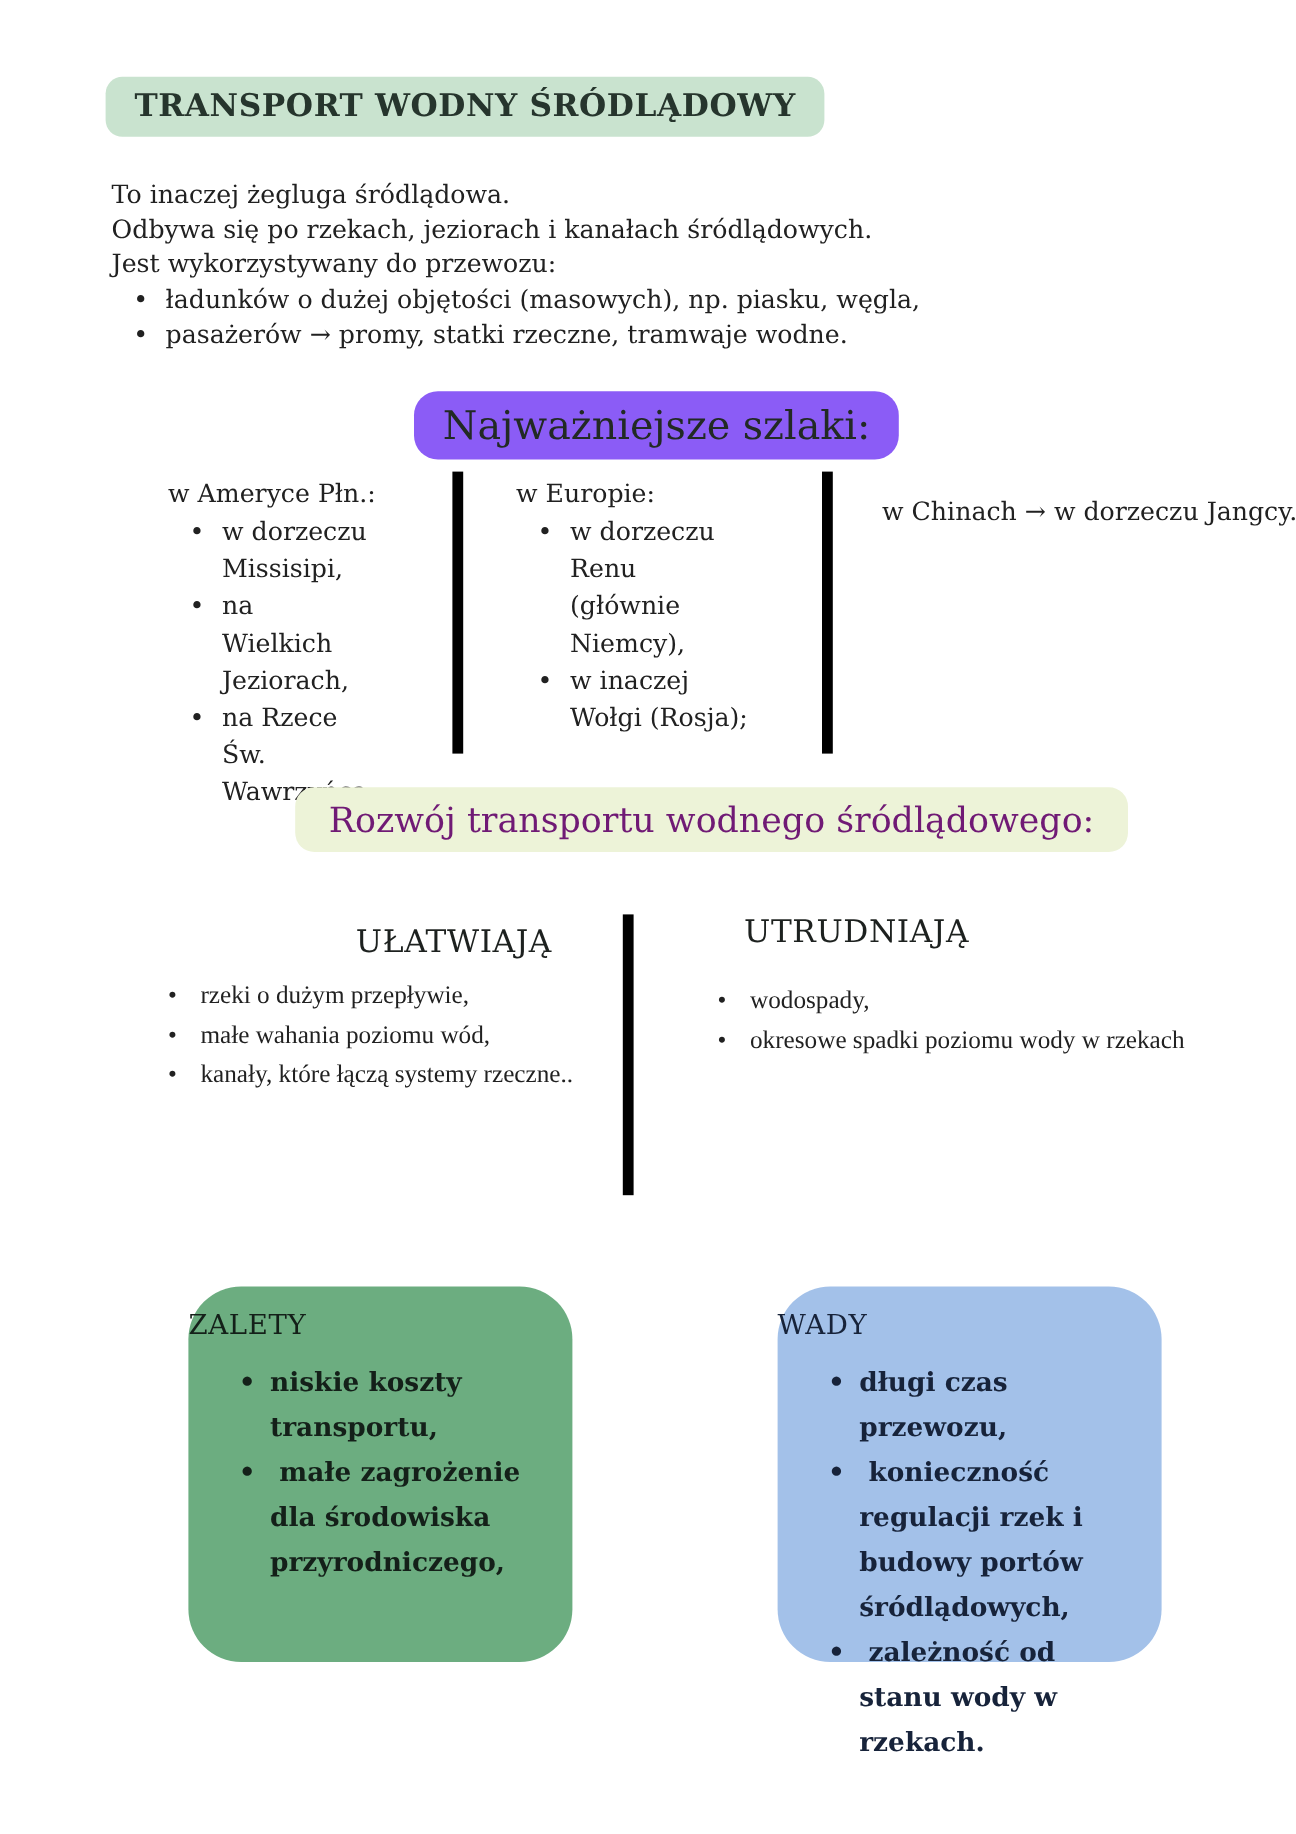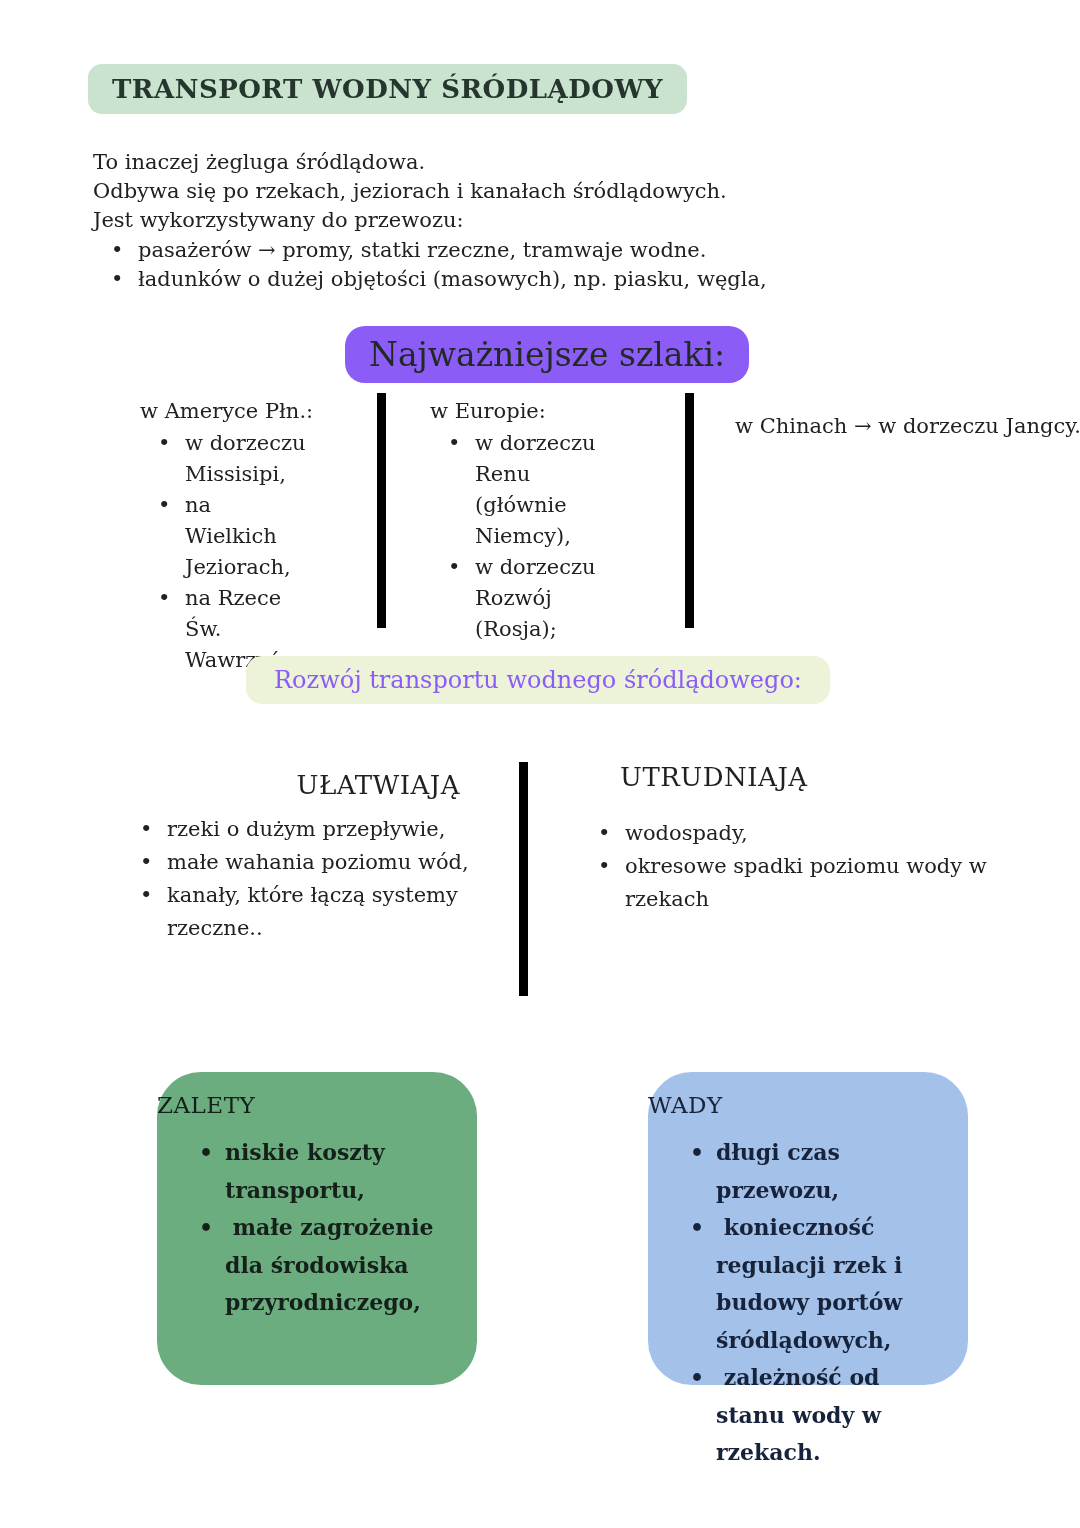--- a/index.html
+++ b/index.html
@@ -36,21 +36,21 @@
   
   .routes-heading{
     left:345px;top:326px;
     background:#8b5cf6;border-radius:20px;
     padding:9px 24px;font-size:33px;color:#222a24;
     white-space:nowrap;
   }
   .dev-heading{
     left:246px;top:656px;
     background:#edf3d8;border-radius:16px;
-    padding:10px 28px;font-size:24px;color:#8b5cf6;
+    padding:10px 28px;font-size:29px;color:#701a75;
     white-space:nowrap;
   }
 
   
   .col-header{font-size:21px;line-height:31px;white-space:nowrap;}
   .routes-col{font-size:21px;line-height:31px;}
   .america{left:140px;top:396px;}
   .america ul.blist{width:150px;}
   .europe{left:430px;top:396px;}
   .europe ul.blist{width:180px;}
@@ -59,21 +59,21 @@
   .vbar{width:9px;background:#000000;}
   .bar1{left:377px;top:393px;height:235px;}
   .bar2{left:685px;top:393px;height:235px;}
   .bar3{left:519px;top:762px;height:234px;}
 
   
   .facil-header{left:140px;top:770px;width:320px;text-align:right;font-size:26px;color:#1d211f;letter-spacing:0.5px;}
   .facil-list{left:140px;top:812px;font-size:21px;line-height:33px;width:400px;}
   .hinder-header{left:620px;top:762px;font-size:26px;color:#1d211f;letter-spacing:0.5px;}
   .hinder-list{left:598px;top:816px;font-size:21px;line-height:33px;width:440px;}
-  .facil-list ul.blist,.hinder-list ul.blist{padding-left:0;}
+  .facil-list ul.blist,.hinder-list ul.blist{padding-left:0;font-family:Liberation Serif, serif;}
 
   
   .probox{
     width:320px;height:313px;
     border-radius:44px;
     padding-top:20px;
     box-sizing:border-box;
   }
   .pros-box{left:157px;top:1072px;background:#6cad80;color:#142019;}
   .cons-box{left:648px;top:1072px;background:#a3c1e9;color:#17233a;}
@@ -90,22 +90,22 @@
 
   <div class="abs title-highlight">
     <span>TRANSPORT WODNY ŚRÓDLĄDOWY</span>
   </div>
 
   <div class="abs intro">
     <div class="line">To inaczej żegluga śródlądowa.</div>
     <div class="line">Odbywa się po rzekach, jeziorach i kanałach śródlądowych.</div>
     <div class="line">Jest wykorzystywany do przewozu:</div>
     <ul class="blist">
+      <li>ładunków o dużej objętości (masowych), np. piasku, węgla,</li>
       <li>pasażerów → promy, statki rzeczne, tramwaje wodne.</li>
-      <li>ładunków o dużej objętości (masowych), np. piasku, węgla,</li>
     </ul>
   </div>
 
   <div class="abs routes-heading">
     <span>Najważniejsze szlaki:</span>
   </div>
 
   <div class="abs routes-col america">
     <div class="col-header">w Ameryce Płn.:</div>
     <ul class="blist">
@@ -114,21 +114,21 @@
       <li>na Rzece Św. Wawrzyńca;</li>
     </ul>
   </div>
 
   <div class="abs vbar bar1"></div>
 
   <div class="abs routes-col europe">
     <div class="col-header">w Europie:</div>
     <ul class="blist">
       <li>w dorzeczu Renu (głównie Niemcy),</li>
-      <li>w dorzeczu Rozwój (Rosja);</li>
+      <li>w inaczej Wołgi (Rosja);</li>
     </ul>
   </div>
 
   <div class="abs vbar bar2"></div>
 
   <div class="abs china">w Chinach → w dorzeczu Jangcy.</div>
 
   <div class="abs dev-heading">
     <span>Rozwój transportu wodnego śródlądowego:</span>
   </div>

